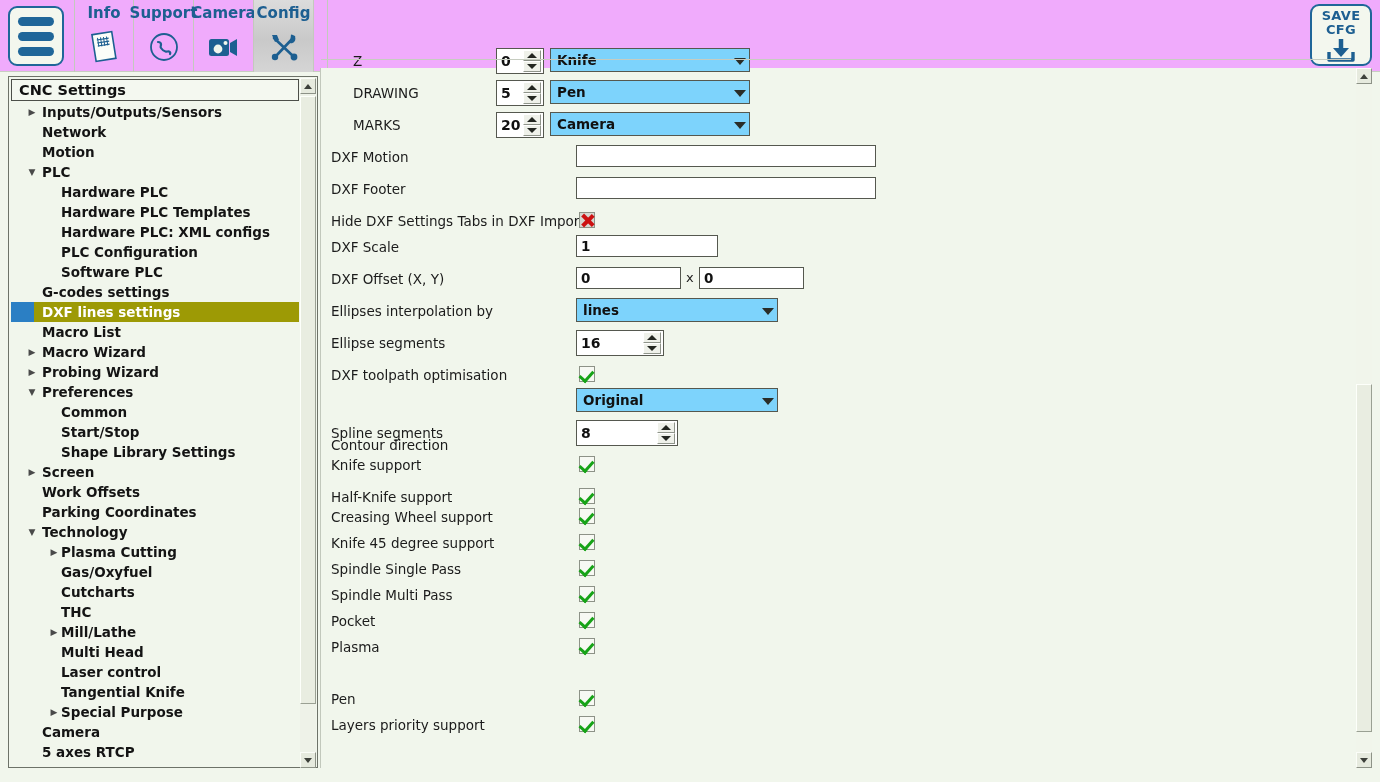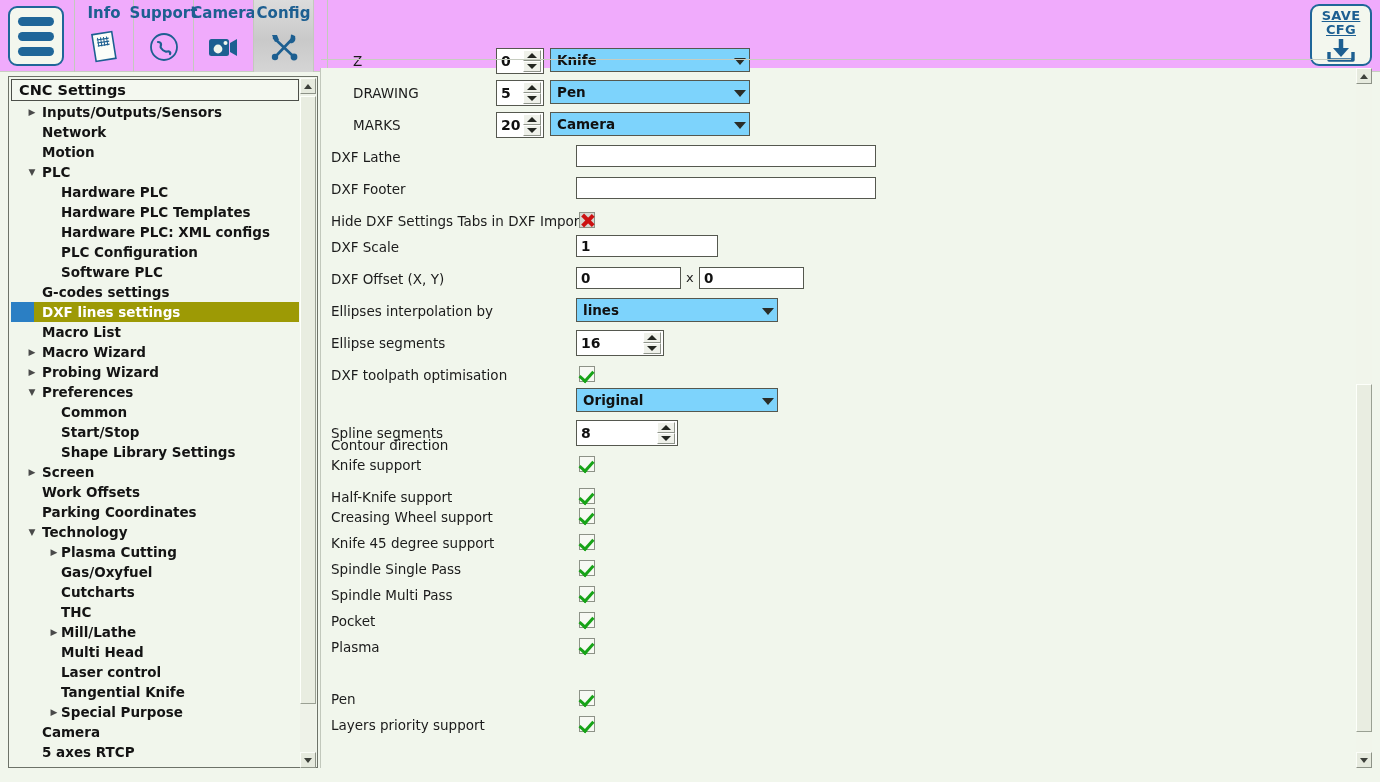--- a/index.html
+++ b/index.html
@@ -82,21 +82,21 @@
     border: 2px solid #1f6699;
     border-radius: 9px;
     background: #f3f7ee;
     display: flex; flex-direction: column;
     align-items: center; justify-content: flex-start;
     padding-top: 3px;
     cursor: pointer;
   }
   .savebtn .sv-line {
     font-size: 13px; font-weight: bold; color: #1d5f91;
-    line-height: 14px; letter-spacing: .3px; text-decoration: underline;
+    line-height: 14px; letter-spacing: .3px;
   }
 
   
   #sidebar {
     position: absolute; left: 8px; top: 76px;
     width: 310px; height: 692px;
     background: #f1f6ec;
     border: 1px solid #6d7268;
   }
   .side-header {
@@ -561,21 +561,21 @@
         <div class="formrow" style="top: 64px; height: 32px;">
           <div class="flabel" style="left: 32px;">MARKS</div>
           <div class="spin" style="left: 175px; width: 48px; top: 0px;"><span>20</span><div class="sp-up">
               <i></i>
             </div><div class="sp-dn">
               <i></i>
             </div></div>
           <div class="combo" style="left: 229px; width: 200px; top: 0px;"><span>Camera</span><span class="cb-arrow"></span></div>
         </div>
         <div class="formrow" style="top: 96px; height: 32px;">
-          <div class="flabel" style="left: 10px;">DXF Lathe</div>
+          <div class="flabel" style="left: 10px;">DXF Motion</div>
           <div class="txtbox" style="left: 255px; width: 300px; top: 1px;"><span></span></div>
         </div>
         <div class="formrow" style="top: 128px; height: 32px;">
           <div class="flabel" style="left: 10px;">DXF Footer</div>
           <div class="txtbox" style="left: 255px; width: 300px; top: 1px;"><span></span></div>
         </div>
         <div class="formrow" style="top: 160px; height: 26px;">
           <div class="flabel" style="left: 10px;">Hide DXF Settings Tabs in DXF Import</div>
           <div class="chk off" style="left: 258px; top: 4px;"></div>
         </div>

